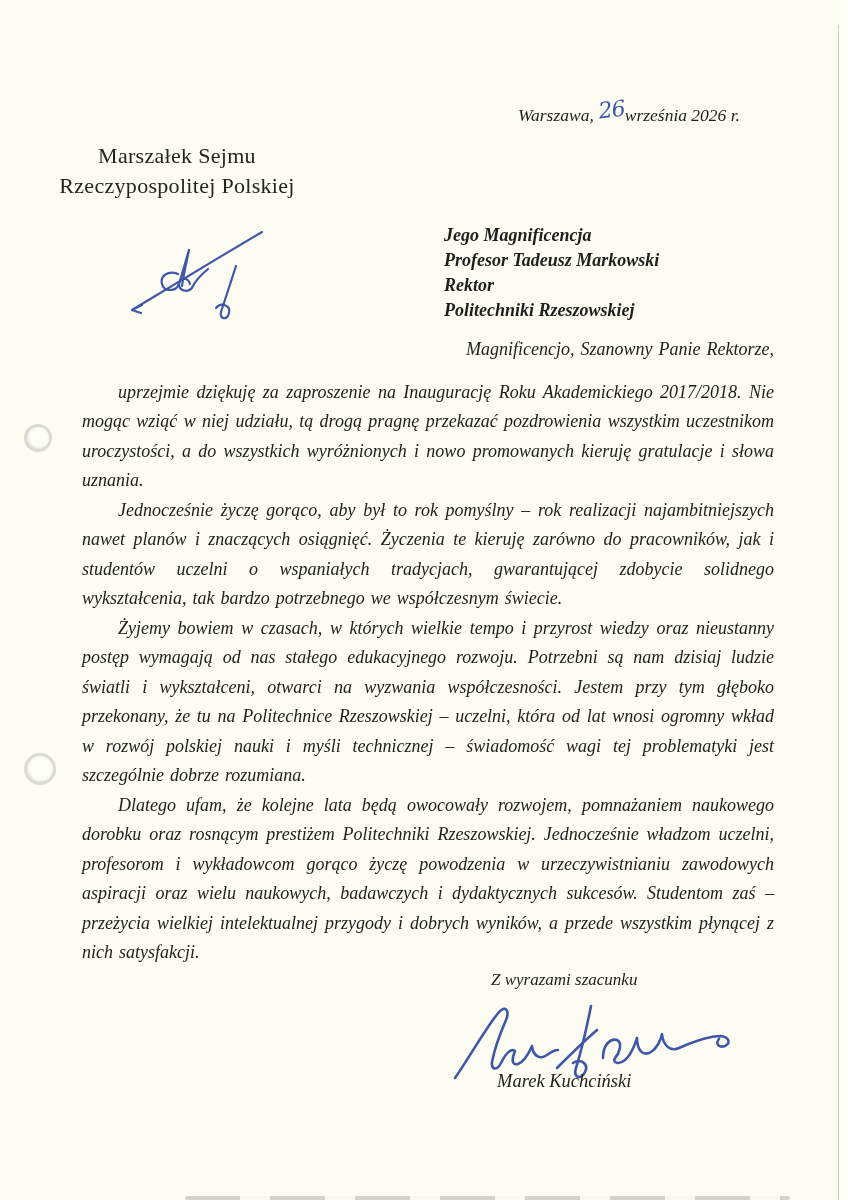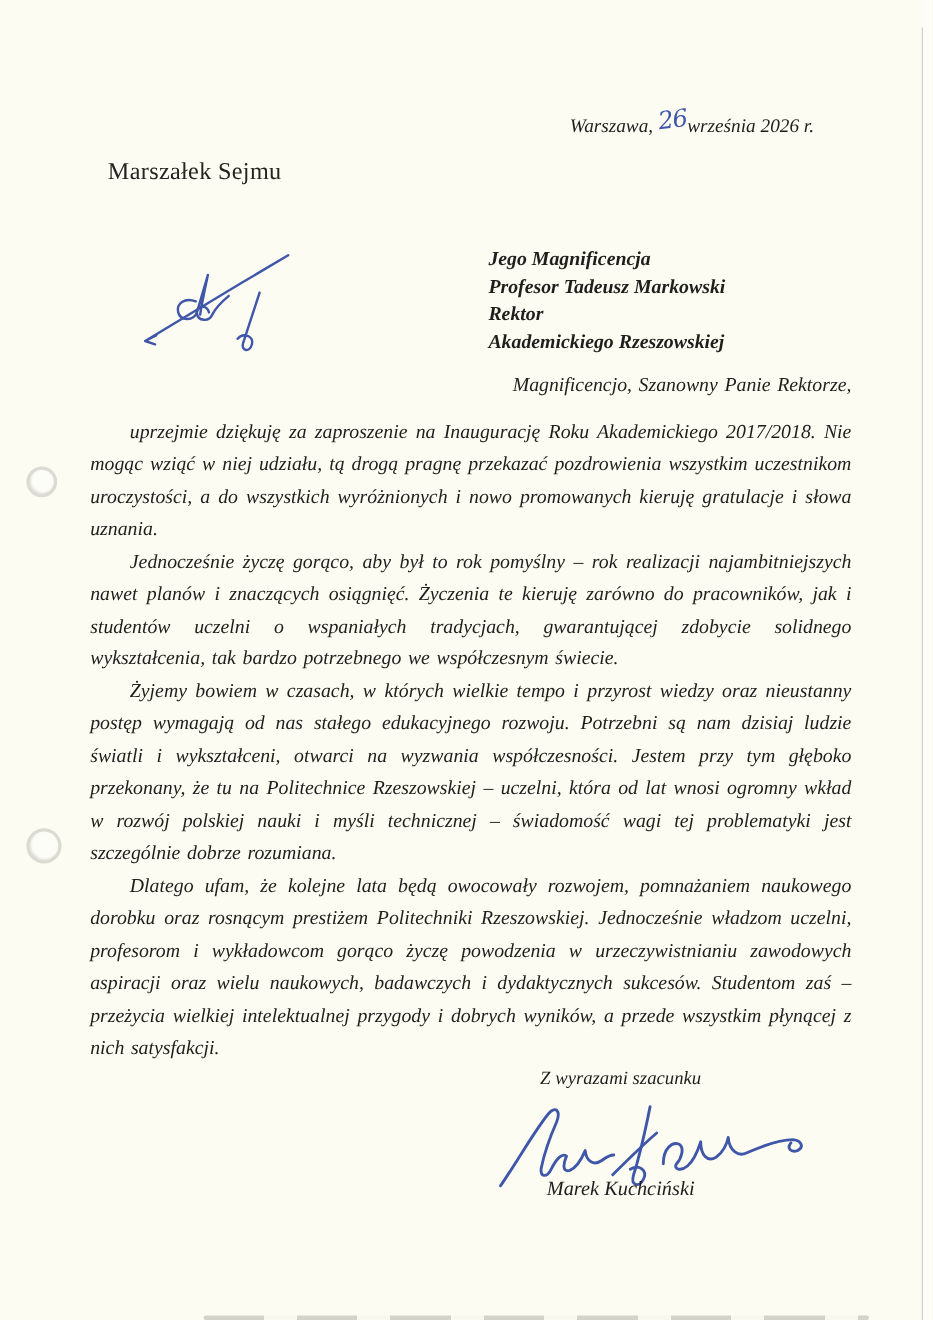--- a/index.html
+++ b/index.html
@@ -91,34 +91,35 @@
 </style>
 </head>
 <body>
 
 <div class="page">
 
   <div class="date-line"><span>Warszawa,</span><span class="hand-day">26</span><span>września 2026 r.</span></div>
 
   <div class="letterhead">
     <div>Marszałek Sejmu</div>
+    <div>Rzeczypospolitej Polskiej</div>
   </div>
 
   <svg class="do-note-svg" width="150" height="100" viewBox="0 0 150 100">
     <path class="ink-path" stroke-width="2.2" d="M 144 10 C 100 36 50 66 14 88 M 14 88 L 24 83 M 14 88 L 23 91"></path>
     <path class="ink-path" stroke-width="2.2" d="M 60 52 C 50 48 42 54 44 62 C 46 70 58 70 61 62 C 64 52 68 38 71 28 C 68 42 65 56 64 64"></path>
     <path class="ink-path" stroke-width="2.2" d="M 72 62 C 70 54 60 56 61 63 C 62 70 72 71 75 64 C 78 58 84 52 90 47"></path>
     <path class="ink-path" stroke-width="2.2" d="M 118 44 C 112 62 107 78 103 90 C 101 97 109 99 111 91 C 113 83 103 80 98 86"></path>
   </svg>
 
   <div class="recipient">
     <div>Jego Magnificencja</div>
     <div>Profesor Tadeusz Markowski</div>
     <div>Rektor</div>
-    <div>Akademickiego Rzeszowskiej</div>
+    <div>Politechniki Rzeszowskiej</div>
   </div>
 
   <div class="body-block">
     <p class="salutation">Magnificencjo, Szanowny Panie Rektorze,</p>
     <p>uprzejmie dziękuję za zaproszenie na Inaugurację Roku Akademickiego 2017/2018. Nie mogąc wziąć w niej udziału, tą drogą pragnę przekazać pozdrowienia wszystkim uczestnikom uroczystości, a do wszystkich wyróżnionych i nowo promowanych kieruję gratulacje i słowa uznania.</p>
     <p>Jednocześnie życzę gorąco, aby był to rok pomyślny – rok realizacji najambitniejszych nawet planów i znaczących osiągnięć. Życzenia te kieruję zarówno do pracowników, jak i studentów uczelni o wspaniałych tradycjach, gwarantującej zdobycie solidnego wykształcenia, tak bardzo potrzebnego we współczesnym świecie.</p>
     <p>Żyjemy bowiem w czasach, w których wielkie tempo i przyrost wiedzy oraz nieustanny postęp wymagają od nas stałego edukacyjnego rozwoju. Potrzebni są nam dzisiaj ludzie światli i wykształceni, otwarci na wyzwania współczesności. Jestem przy tym głęboko przekonany, że tu na Politechnice Rzeszowskiej – uczelni, która od lat wnosi ogromny wkład w rozwój polskiej nauki i myśli technicznej – świadomość wagi tej problematyki jest szczególnie dobrze rozumiana.</p>
     <p>Dlatego ufam, że kolejne lata będą owocowały rozwojem, pomnażaniem naukowego dorobku oraz rosnącym prestiżem Politechniki Rzeszowskiej. Jednocześnie władzom uczelni, profesorom i wykładowcom gorąco życzę powodzenia w urzeczywistnianiu zawodowych aspiracji oraz wielu naukowych, badawczych i dydaktycznych sukcesów. Studentom zaś – przeżycia wielkiej intelektualnej przygody i dobrych wyników, a przede wszystkim płynącej z nich satysfakcji.</p>
   </div>
 

